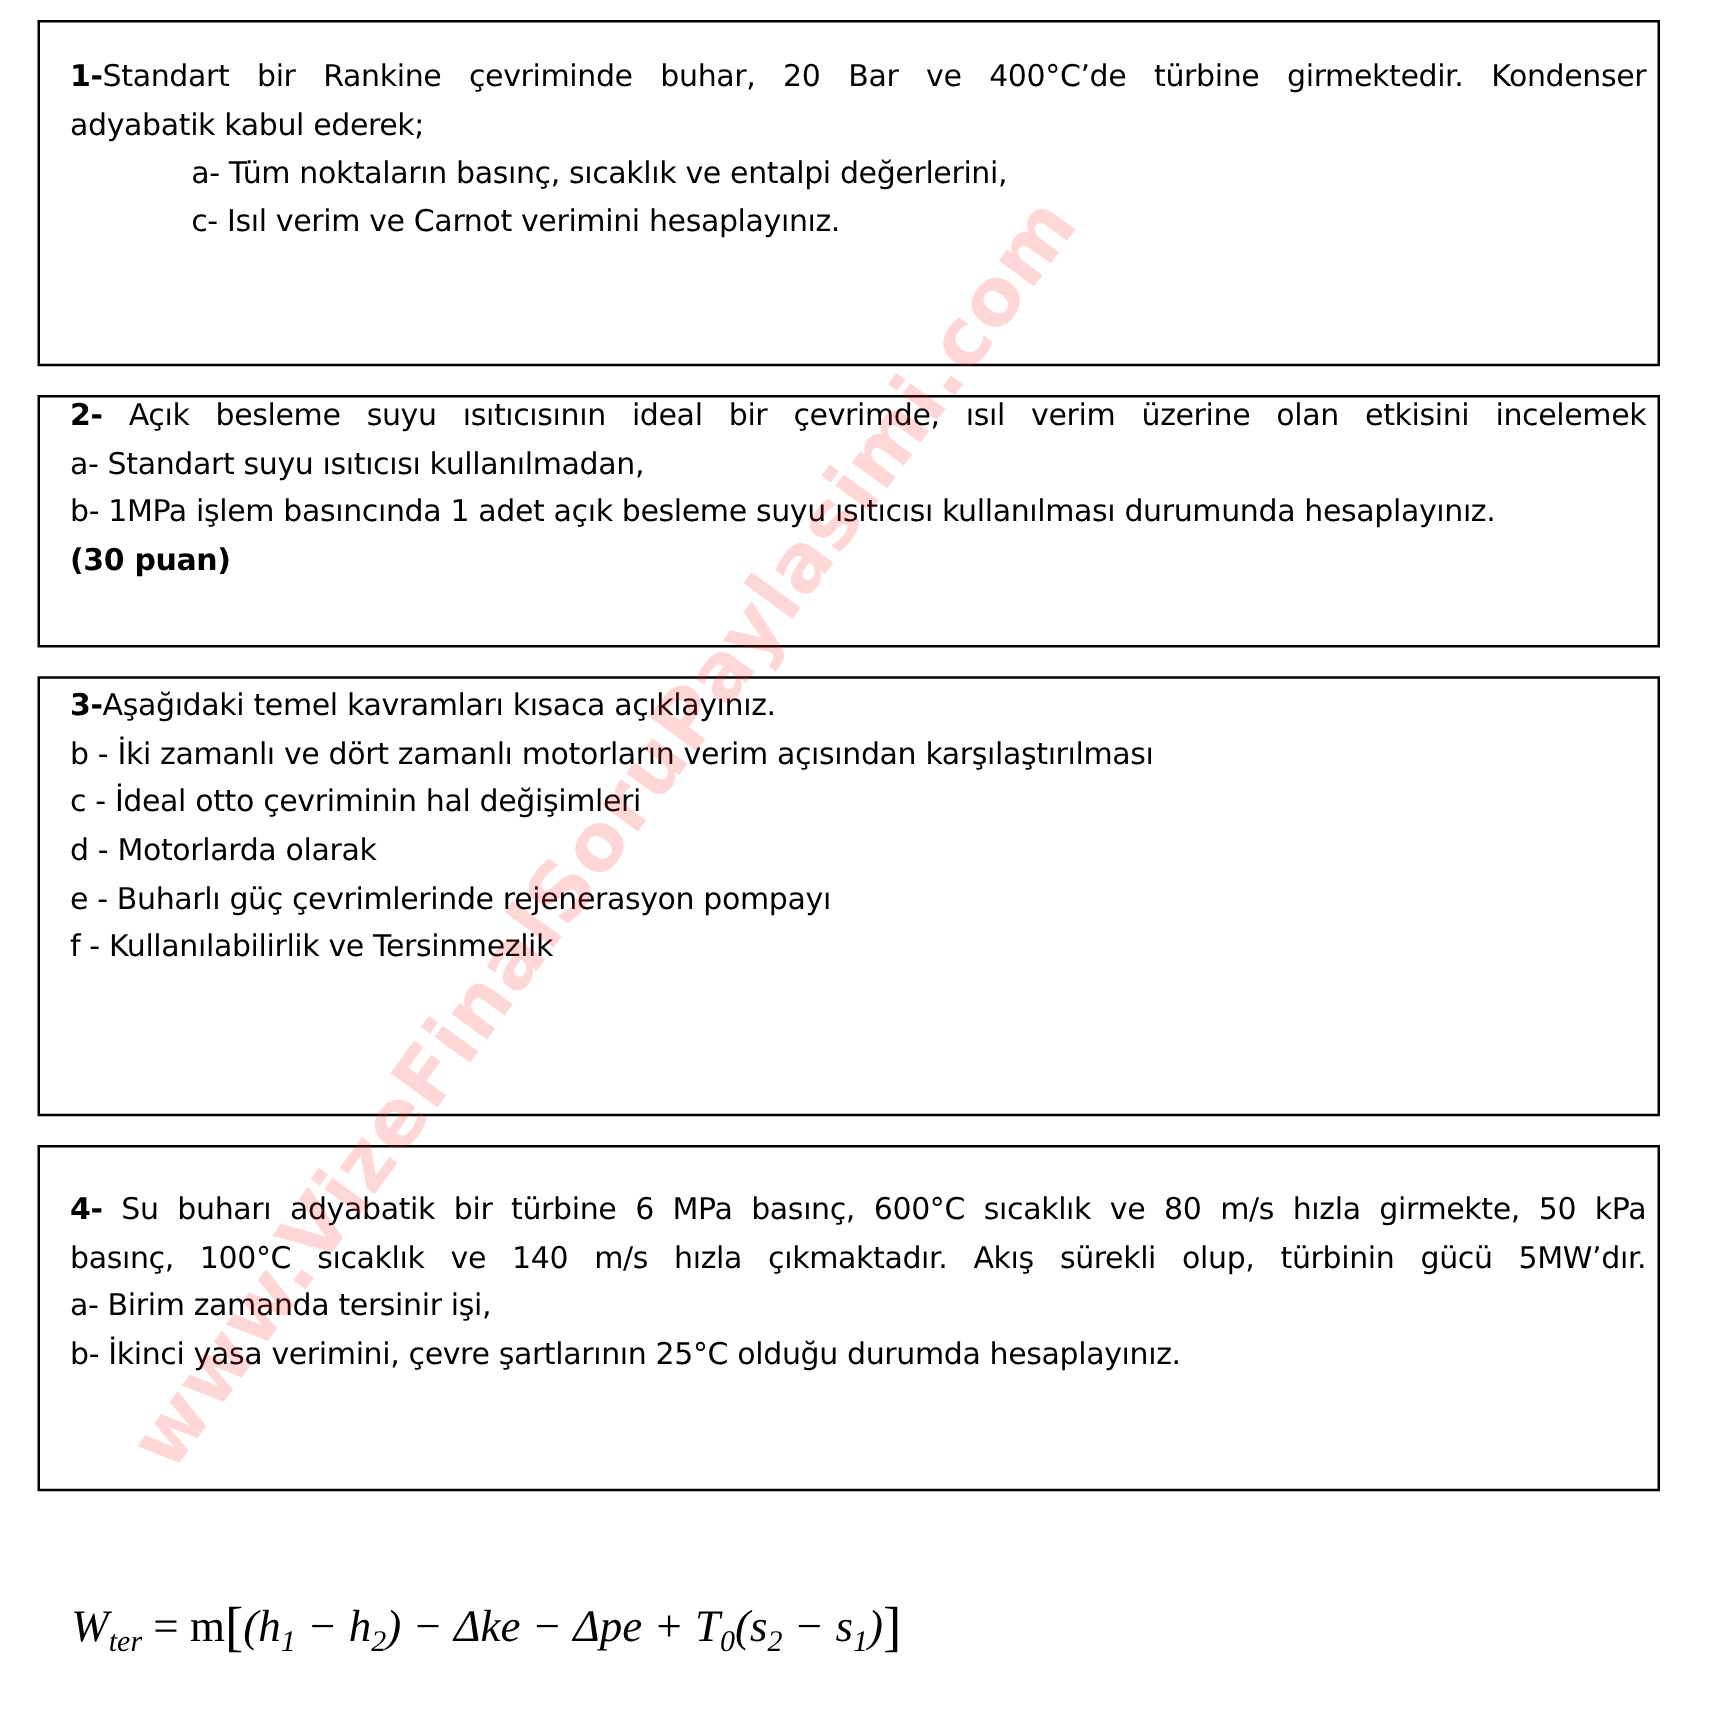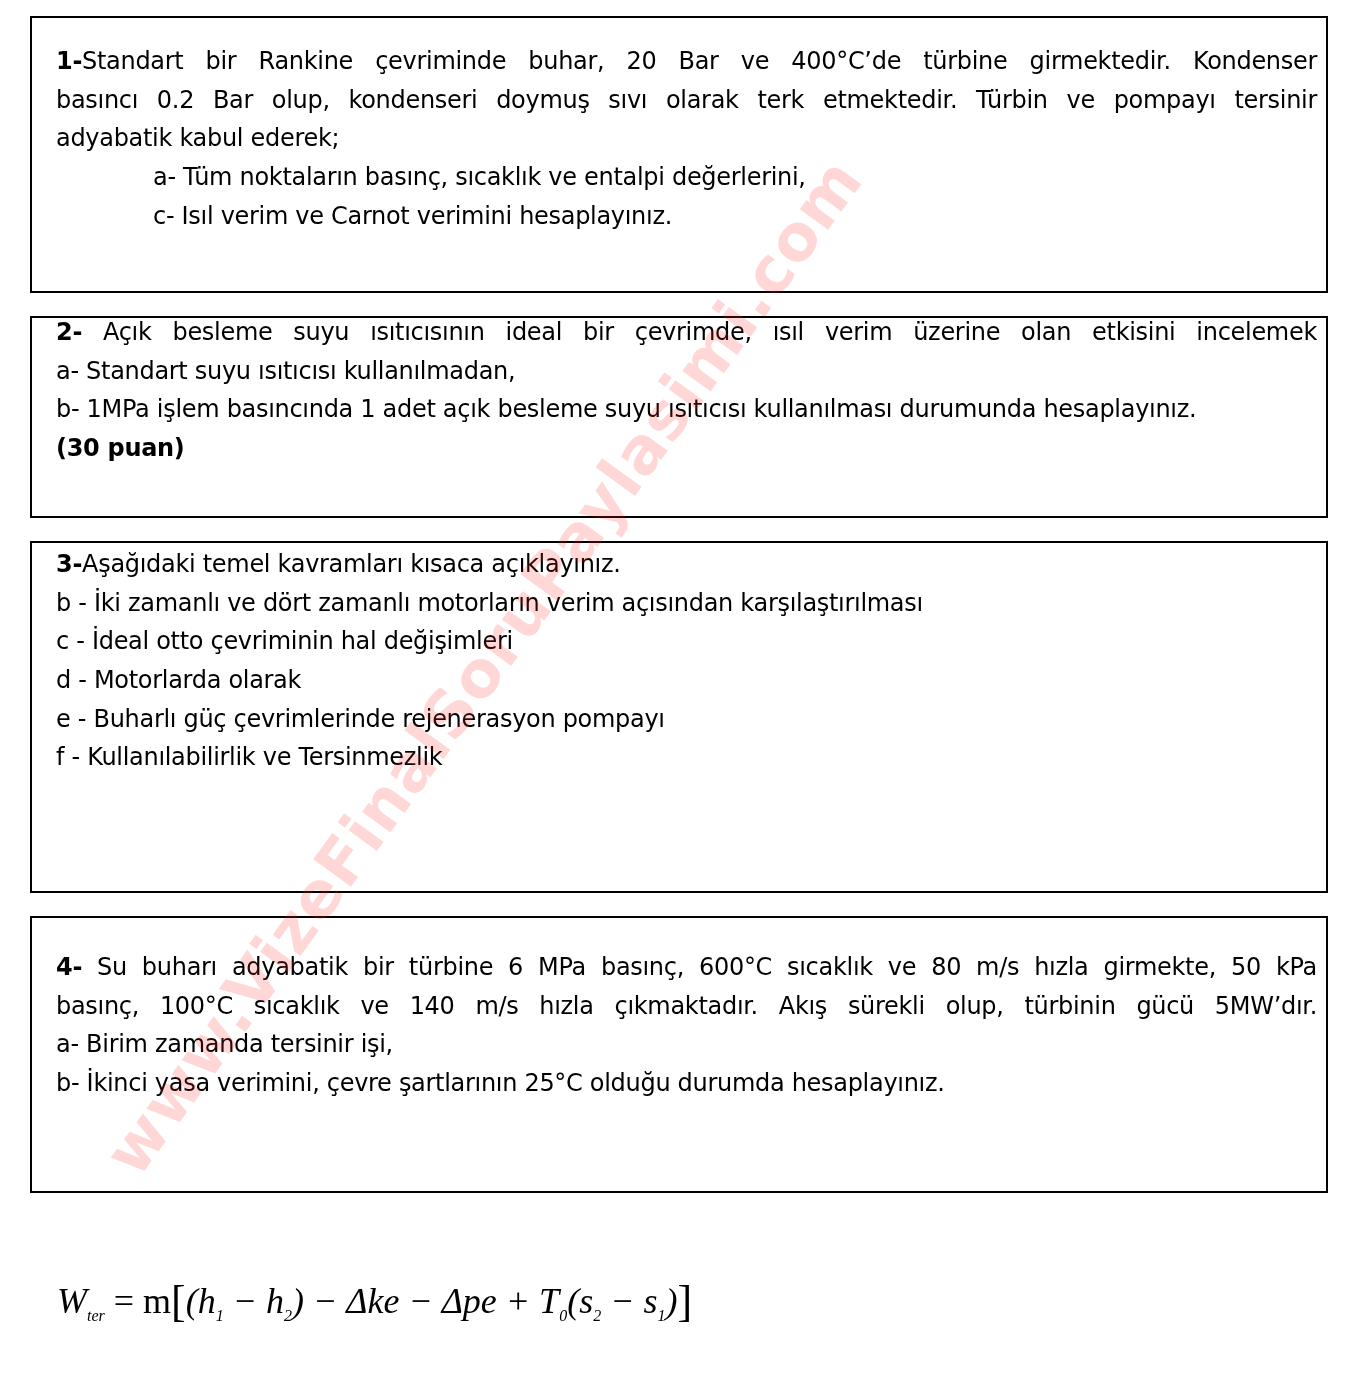--- a/index.html
+++ b/index.html
@@ -10,30 +10,29 @@
   .line { white-space:nowrap; height:38.7px; }
   .just { text-align:justify; text-align-last:justify; white-space:normal; }
   .ind { padding-left:97px; }
   .num { font-weight:bold; }
   .bold { font-weight:bold; }
   .wm { position:absolute; left:110px; top:720px; transform:rotate(-54deg); transform-origin:left center;
         font-family:"DejaVu Sans", sans-serif; font-weight:bold; font-size:64px; color:#ff2a2a;
         opacity:0.18; white-space:nowrap; letter-spacing:1px; pointer-events:none; }
   .formula { position:absolute; left:57px; top:1276px; font-family:"Liberation Serif", serif; font-size:36px; font-style:italic; white-space:nowrap; }
   .formula .up { font-style:normal; }
-  .formula sub { font-size:16px; vertical-align:-8px; }
+  .formula sub { font-size:24px; vertical-align:-8px; }
   .formula .br { font-style:normal; font-size:44px; vertical-align:-3px; }
 </style>
 </head>
 <body>
 
 <div class="box" style="top:16px;height:277px;"></div>
 <div class="txt" style="top:42px;">
   <div class="line just"><span class="num">1-</span><span>Standart bir Rankine çevriminde buhar, 20 Bar ve 400°C’de türbine girmektedir. Kondenser</span></div>
-  <div class="line just">basıncı 0.2 Bar olup, kondenseri doymuş sıvı olarak terk etmektedir. Türbin ve pompayı tersinir</div>
   <div class="line">adyabatik kabul ederek;</div>
   <div class="line ind">a- Tüm noktaların basınç, sıcaklık ve entalpi değerlerini,</div>
   <div class="line ind">c- Isıl verim ve Carnot verimini hesaplayınız.</div>
 </div>
 
 <div class="box" style="top:316px;height:202px;"></div>
 <div class="txt" style="top:313px;">
   <div class="line just"><span class="num">2-</span><span> Açık besleme suyu ısıtıcısının ideal bir çevrimde, ısıl verim üzerine olan etkisini incelemek</span></div>
   <div class="line">a- Standart suyu ısıtıcısı kullanılmadan,</div>
   <div class="line">b- 1MPa işlem basıncında 1 adet açık besleme suyu ısıtıcısı kullanılması durumunda hesaplayınız.</div>

